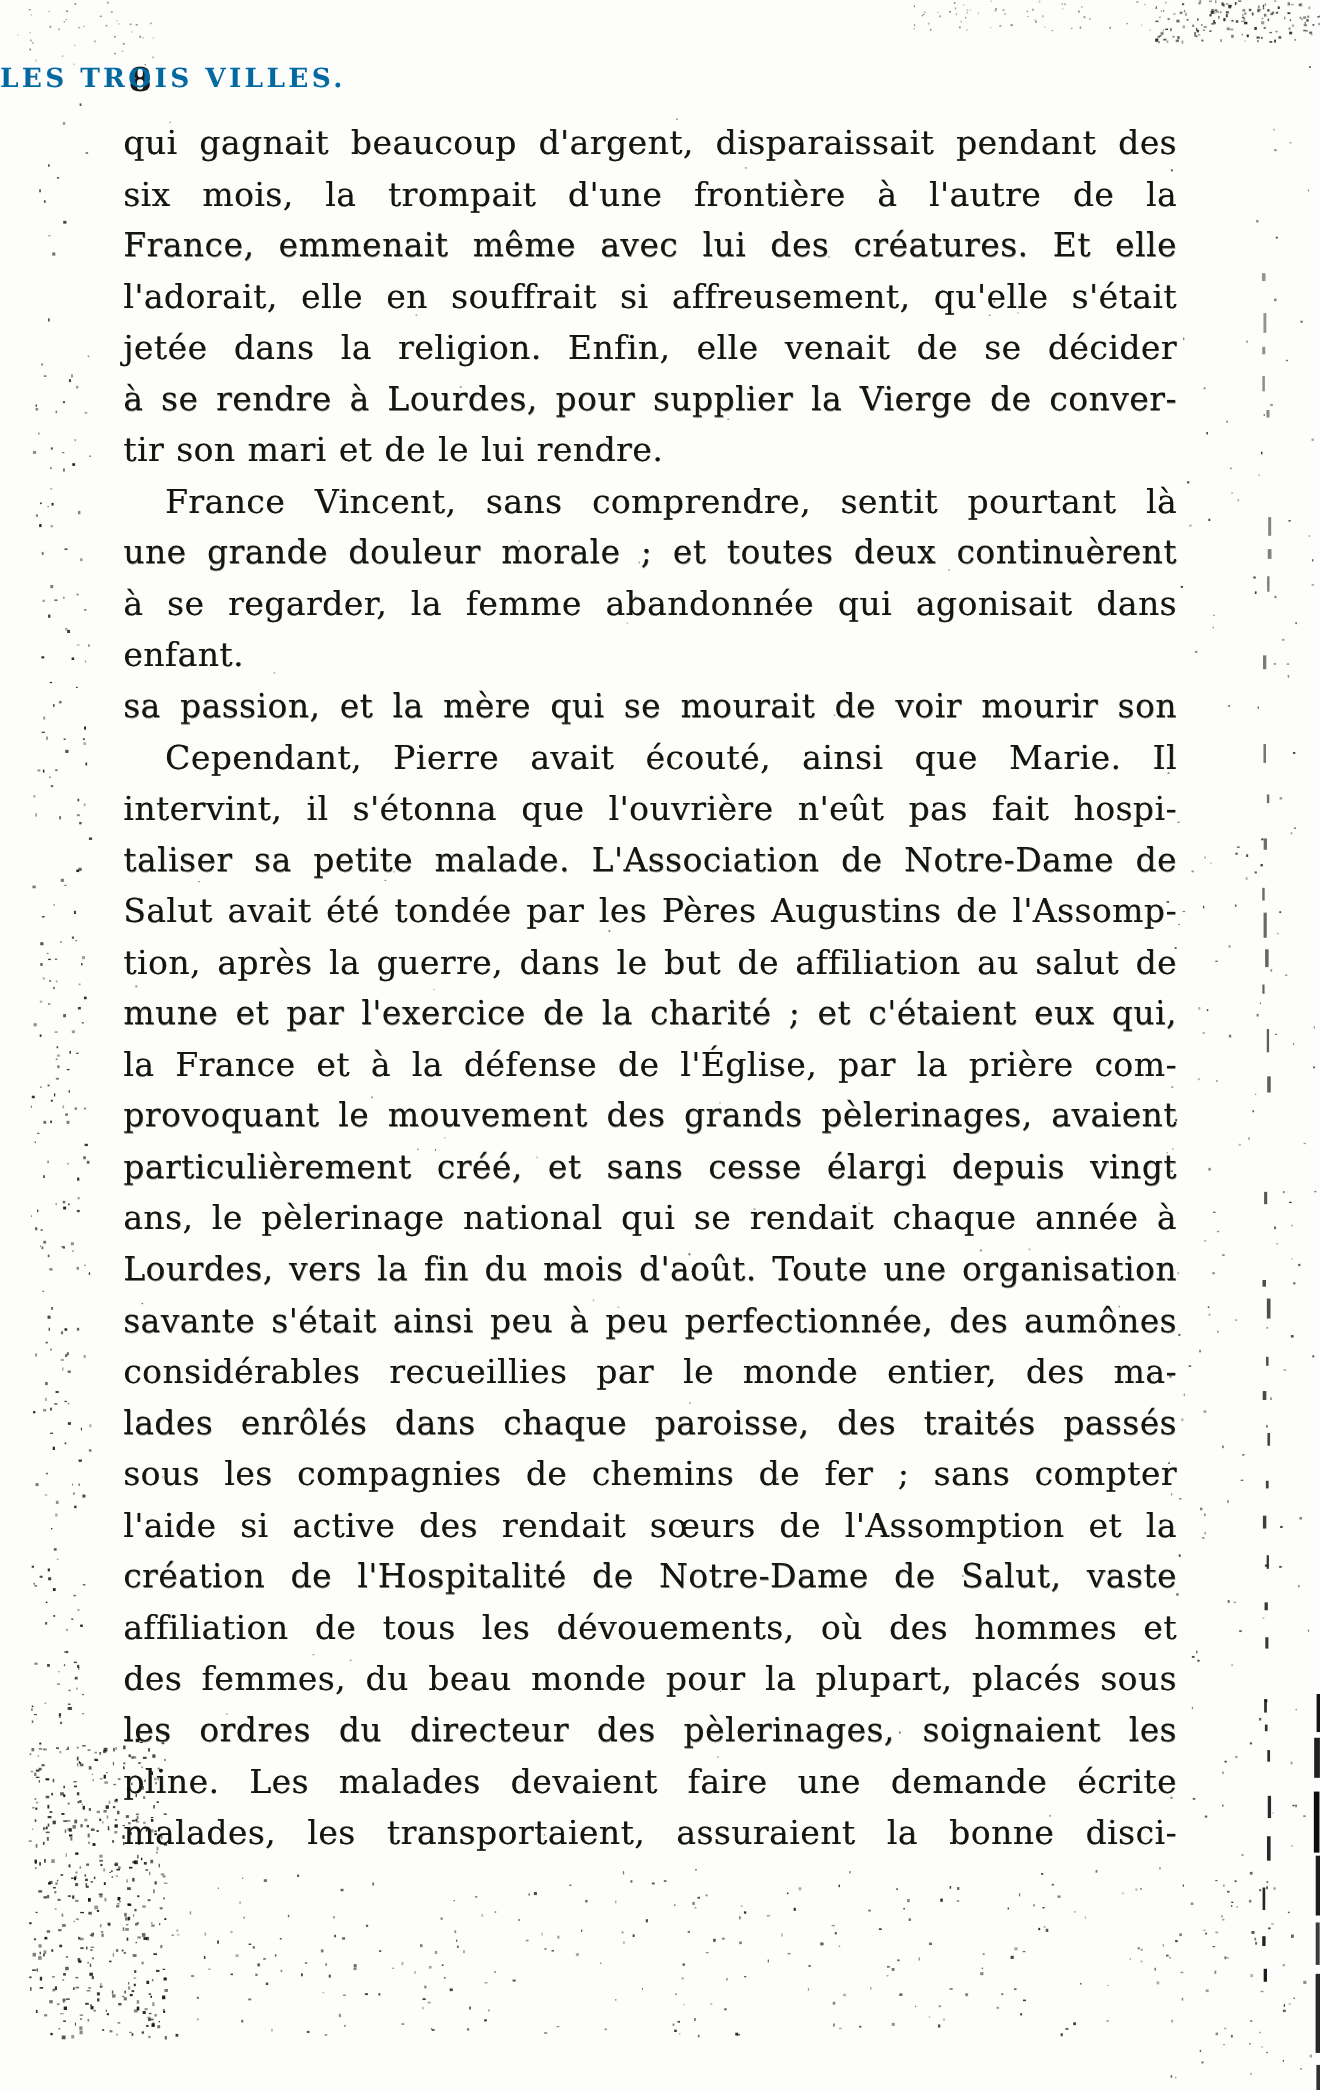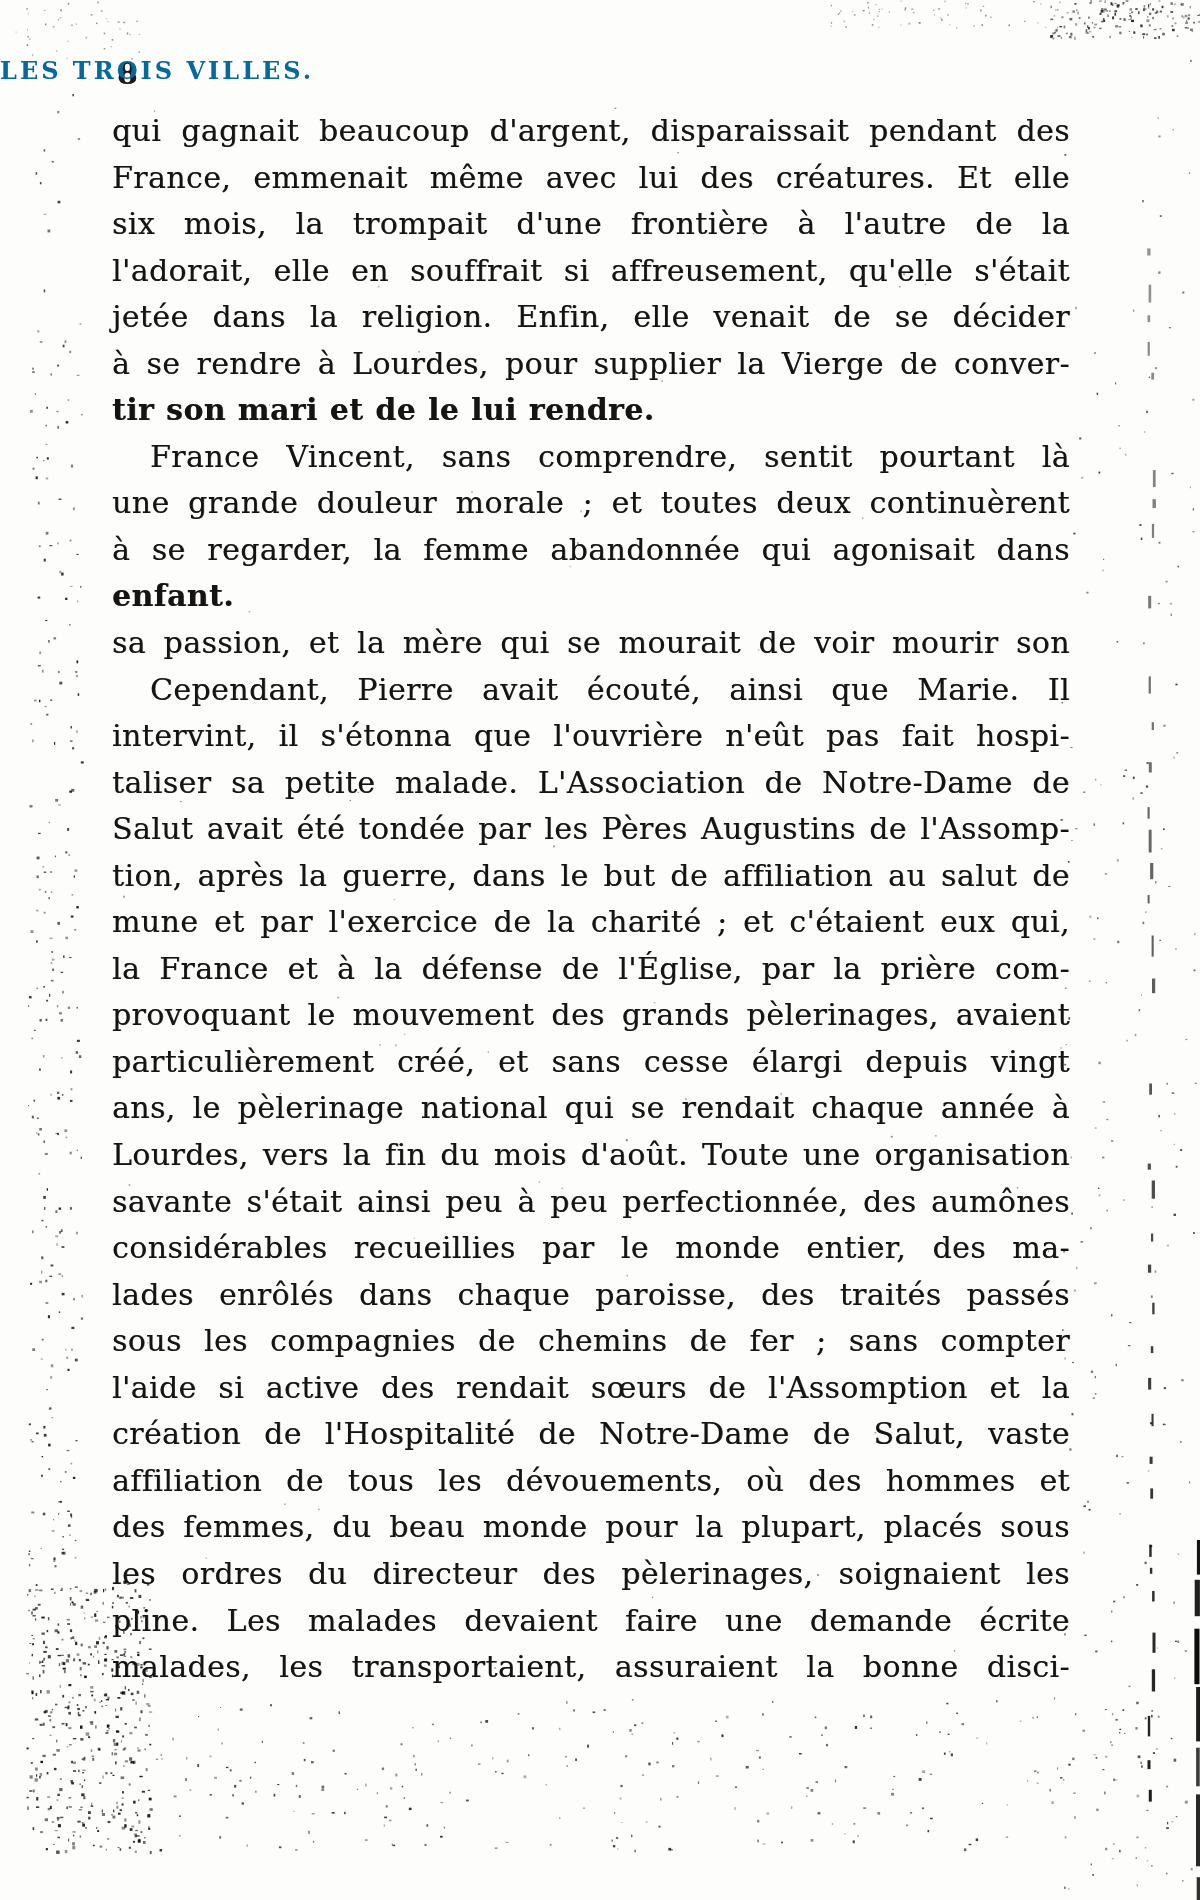--- a/index.html
+++ b/index.html
@@ -19,41 +19,41 @@
   }
   .body-text {
     position:absolute; left:112px; top:108px; width:958px;
   }
   .line {
     font-size:30px; line-height:46.55px; height:46.55px;
     text-align:justify; text-align-last:justify;
     letter-spacing:0.4px; word-spacing:1px;
     text-shadow:0.4px 0.4px 0 rgba(20,20,19,0.55);
   }
-  .line.pend { text-align-last:left;font-weight:bold; }
+  .line.pend { text-align-last:left; }
   .line.indent { text-indent:38px; }
   .noise {
     position:absolute; left:0; top:0; width:1200px; height:1900px;
     pointer-events:none;
   }
 </style>
 </head>
 <body>
 
 <div class="page">
 
   <div class="page-number">8</div>
 
   <div class="running-title">LES TROIS VILLES.</div>
 
   <div class="body-text">
 
     <div class="line">qui gagnait beaucoup d'argent, disparaissait pendant des</div>
+    <div class="line">six mois, la trompait d'une frontière à l'autre de la</div>
     <div class="line">France, emmenait même avec lui des créatures. Et elle</div>
-    <div class="line">six mois, la trompait d'une frontière à l'autre de la</div>
     <div class="line">l'adorait, elle en souffrait si affreusement, qu'elle s'était</div>
     <div class="line">jetée dans la religion. Enfin, elle venait de se décider</div>
     <div class="line">à se rendre à Lourdes, pour supplier la Vierge de conver-</div>
     <div class="line pend">tir son mari et de le lui rendre.</div>
 
     <div class="line indent">France Vincent, sans comprendre, sentit pourtant là</div>
     <div class="line">une grande douleur morale ; et toutes deux continuèrent</div>
     <div class="line">à se regarder, la femme abandonnée qui agonisait dans</div>
     <div class="line pend">enfant.</div>
     <div class="line">sa passion, et la mère qui se mourait de voir mourir son</div>

